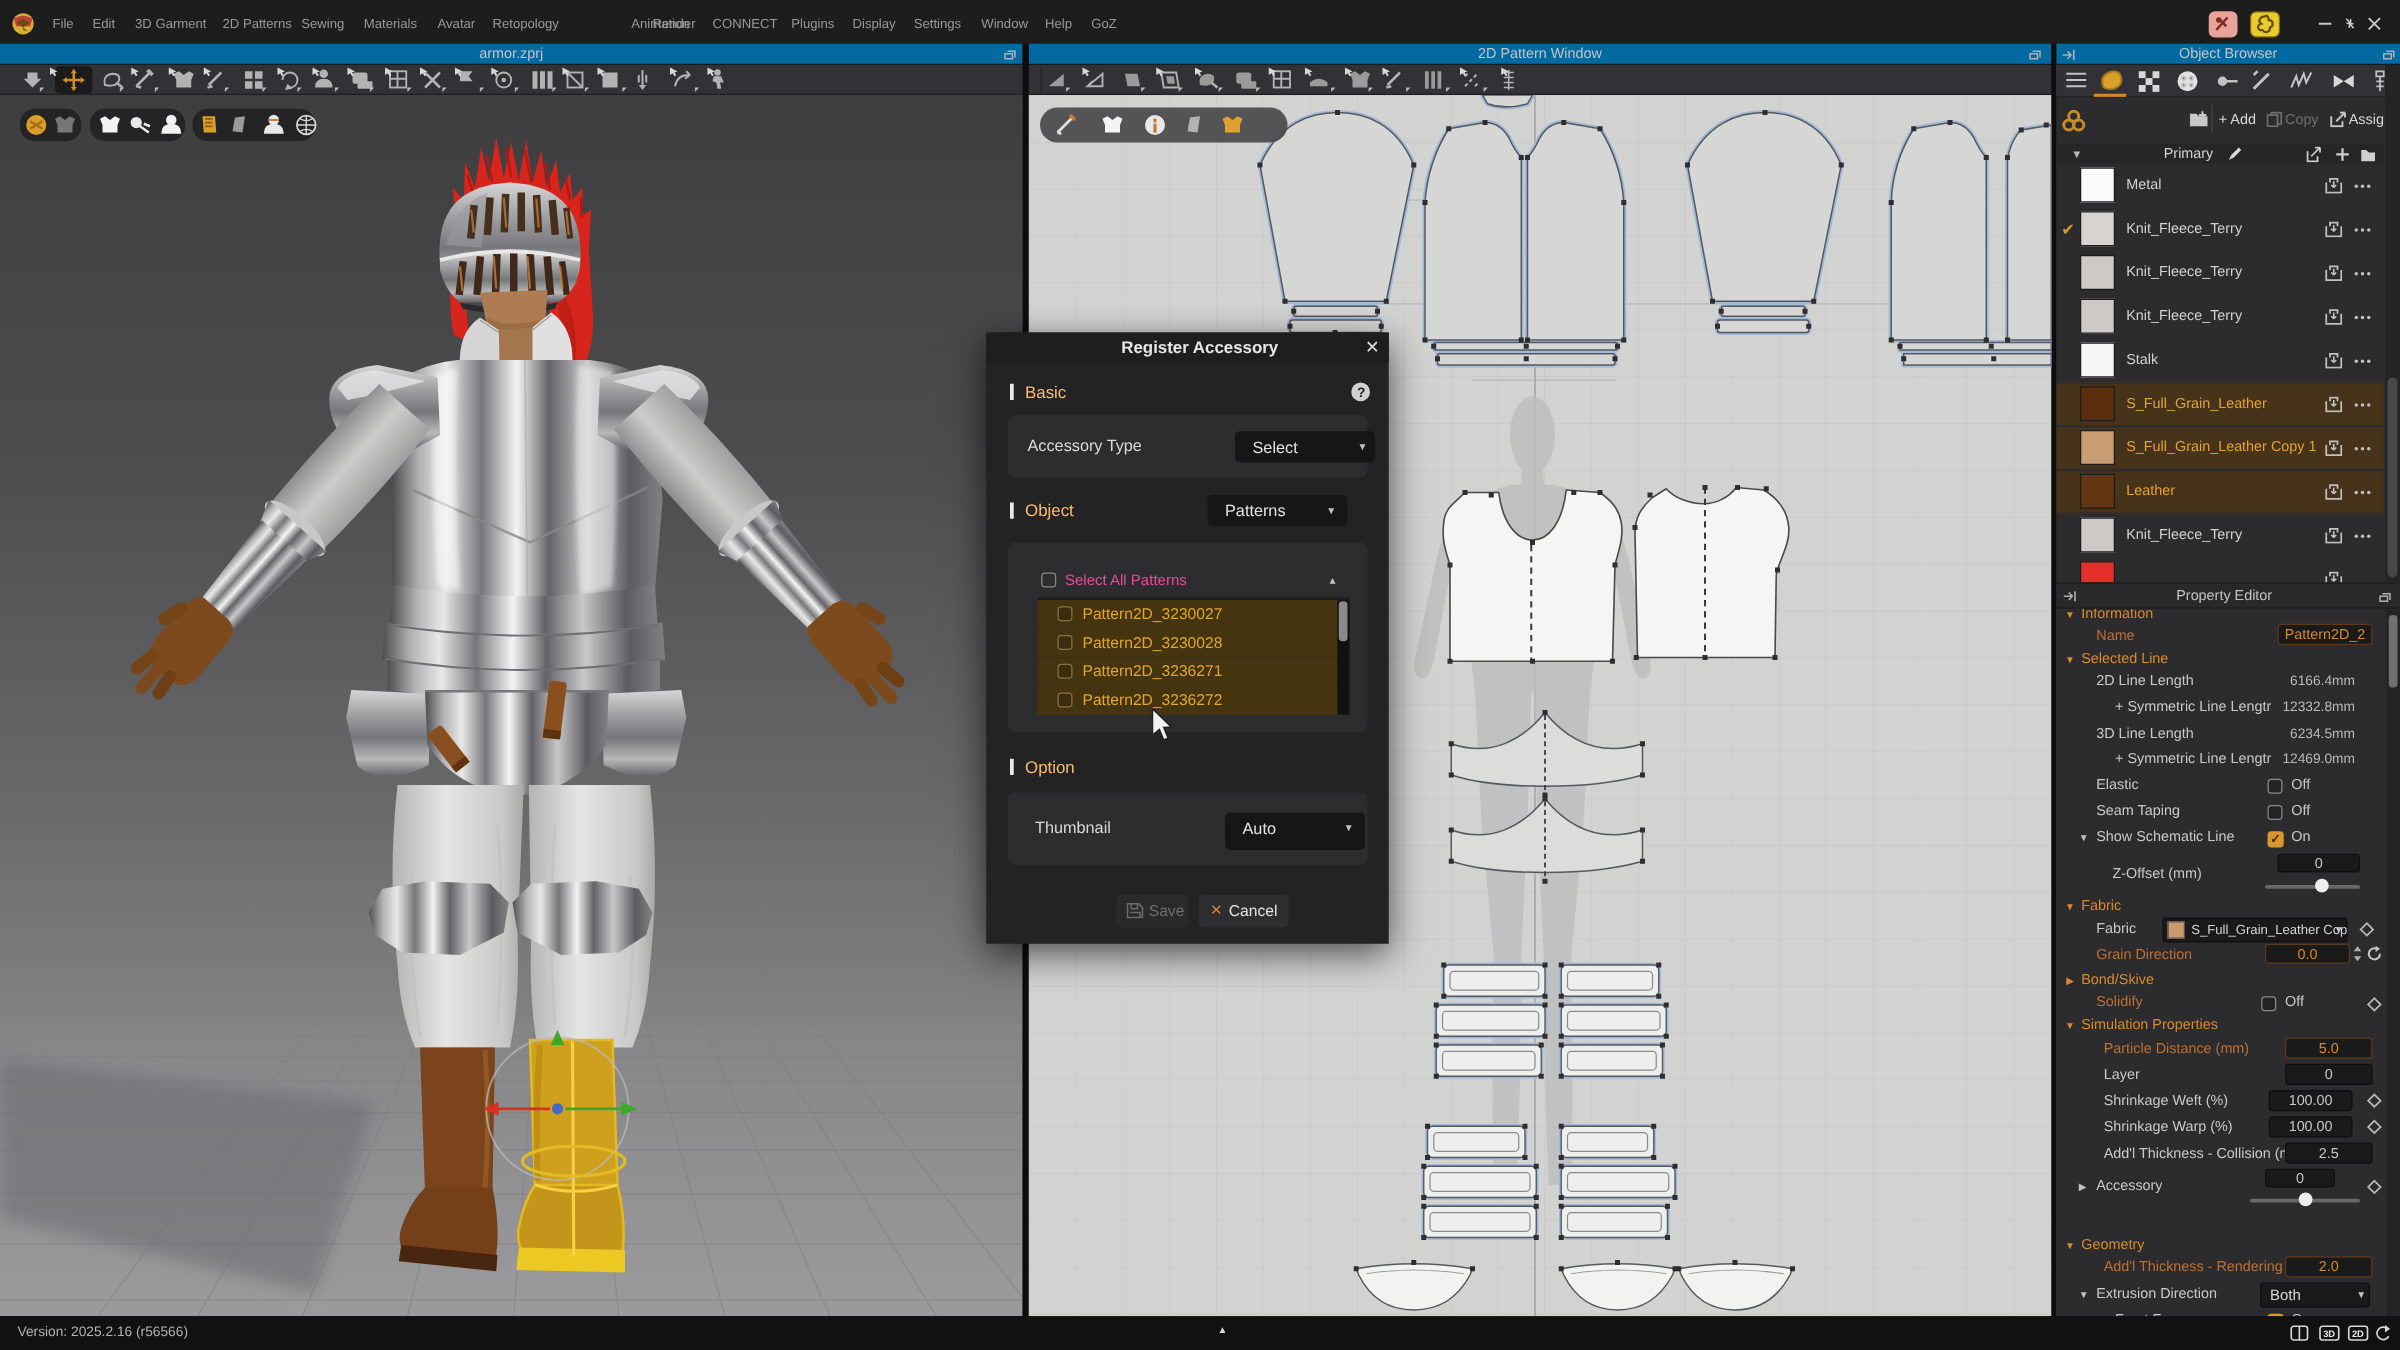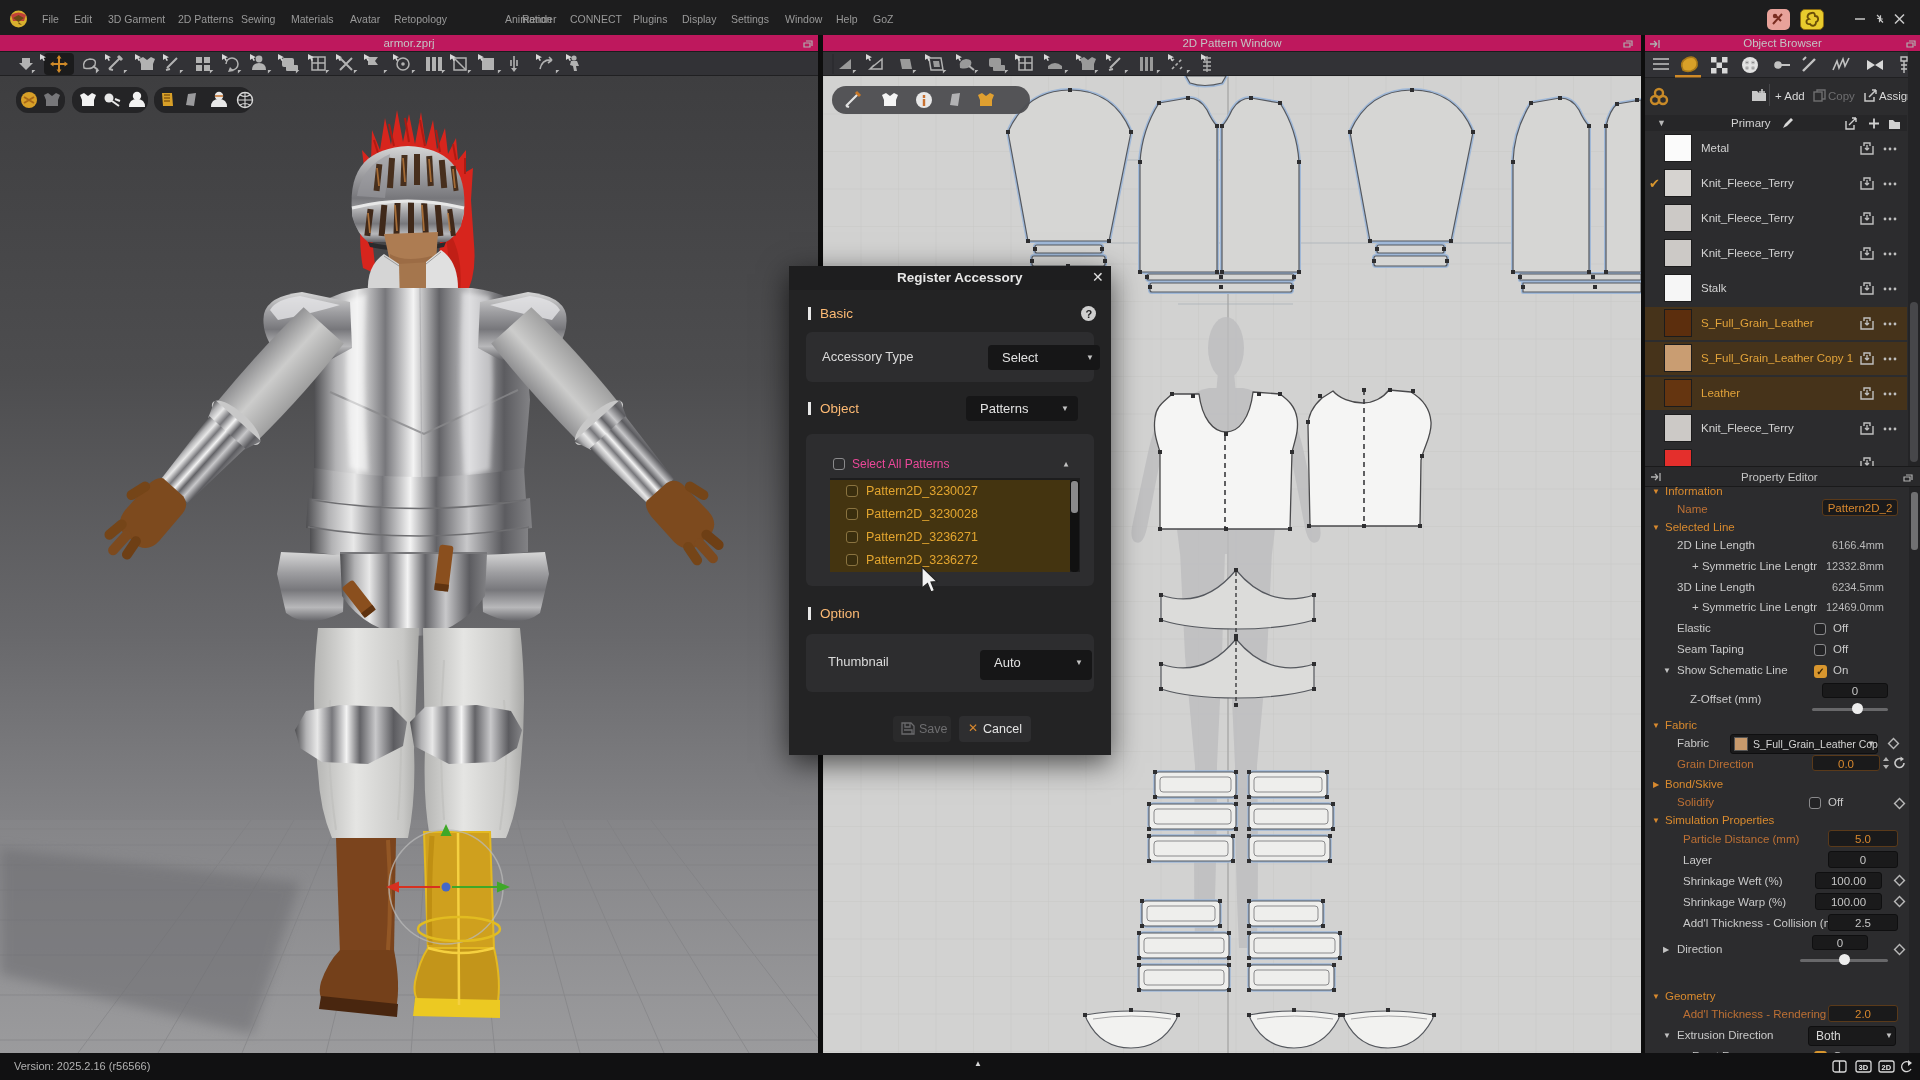--- a/index.html
+++ b/index.html
@@ -4,21 +4,21 @@
 <style>
   * { margin:0; padding:0; box-sizing:border-box; }
   html,body { width:1920px; height:1080px; overflow:hidden; background:#141414;
     font-family:"Liberation Sans", sans-serif; }
   .abs { position:absolute; }
   #stage { position:relative; width:1920px; height:1080px; }
   
   #menubar { left:0; top:0; width:1920px; height:35px; background:#1d1d1e; }
   #menubar .mi { position:absolute; top:13px; font-size:10.5px; color:#999999; }
   
-  .tbar { top:35px; height:17px; background:#be185d; border-bottom:1px solid #1b1b1c; }
+  .tbar { top:35px; height:17px; background:#0369a1; border-bottom:1px solid #1b1b1c; }
   .tbar .tt { width:100%; text-align:center; font-size:11.5px; color:#c4c4c4; line-height:17px; }
   
   .toolrow { top:52px; height:24px; background:#323236; border-bottom:1px solid #202022; }
   
   #rpanel { left:1645px; top:52px; width:275px; height:1001px; background:#2c2c2e; }
   .lbl { color:#c9c9c9; font-size:11.5px; }
   .olbl { color:#d98a2e; font-size:11.5px; }
   .rlbl { color:#bd7034; font-size:11.5px; }
   .fld { position:absolute; background:#1a1a1b; border:1px solid #0f0f10; border-radius:3px;
          color:#c5c5c5; font-size:11.5px; text-align:center; }
@@ -1043,21 +1043,21 @@
         </svg>
       <span class="abs lbl" style="left:38px;top:409px;">Shrinkage Warp (%)</span>
       <div class="fld" style="left:170px;top:406px;width:67px;height:17px;line-height:17px;">100.00</div>
       <svg class="abs" style="left:248px;top:408px;" width="13" height="13">
           <use href="#diam"></use>
         </svg>
       <span class="abs lbl" style="left:38px;top:430px;">Add'l Thickness - Collision (m</span>
       <div class="fld" style="left:183px;top:427px;width:70px;height:17px;line-height:17px;">2.5</div>
       <div class="fld" style="left:167px;top:448px;width:56px;height:15px;line-height:15px;">0</div>
       <span class="abs tri-w" style="left:18px;top:458px;">▶</span>
-        <span class="abs lbl" style="left:32px;top:456px;">Direction</span>
+        <span class="abs lbl" style="left:32px;top:456px;">Accessory</span>
       <div class="abs" style="left:155px;top:472px;width:88px;height:3px;background:#68686a;border-radius:2px;"></div>
       <div class="abs" style="left:194px;top:467px;width:11px;height:11px;background:#ededed;border-radius:50%;"></div>
       <svg class="abs" style="left:248px;top:456px;" width="13" height="13">
           <use href="#diam"></use>
         </svg>
       <span class="abs tri-o" style="left:7px;top:505px;">▼</span>
         <span class="abs olbl" style="left:20px;top:503px;">Geometry</span>
       <span class="abs rlbl" style="left:38px;top:521px;">Add'l Thickness - Rendering (r</span>
       <div class="fld" style="left:183px;top:518px;width:70px;height:17px;line-height:17px;color:#d8882e;border-color:#5a3a1a;">2.0</div>
       <span class="abs tri-w" style="left:18px;top:544px;">▼</span>

